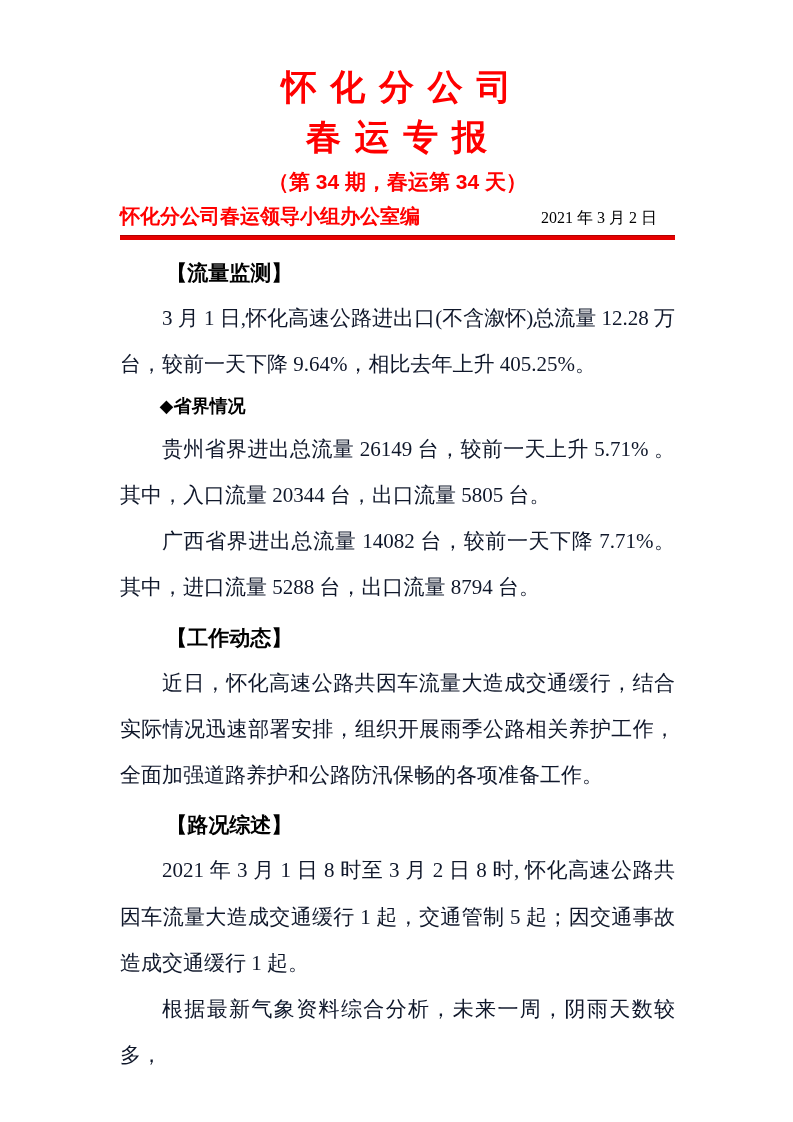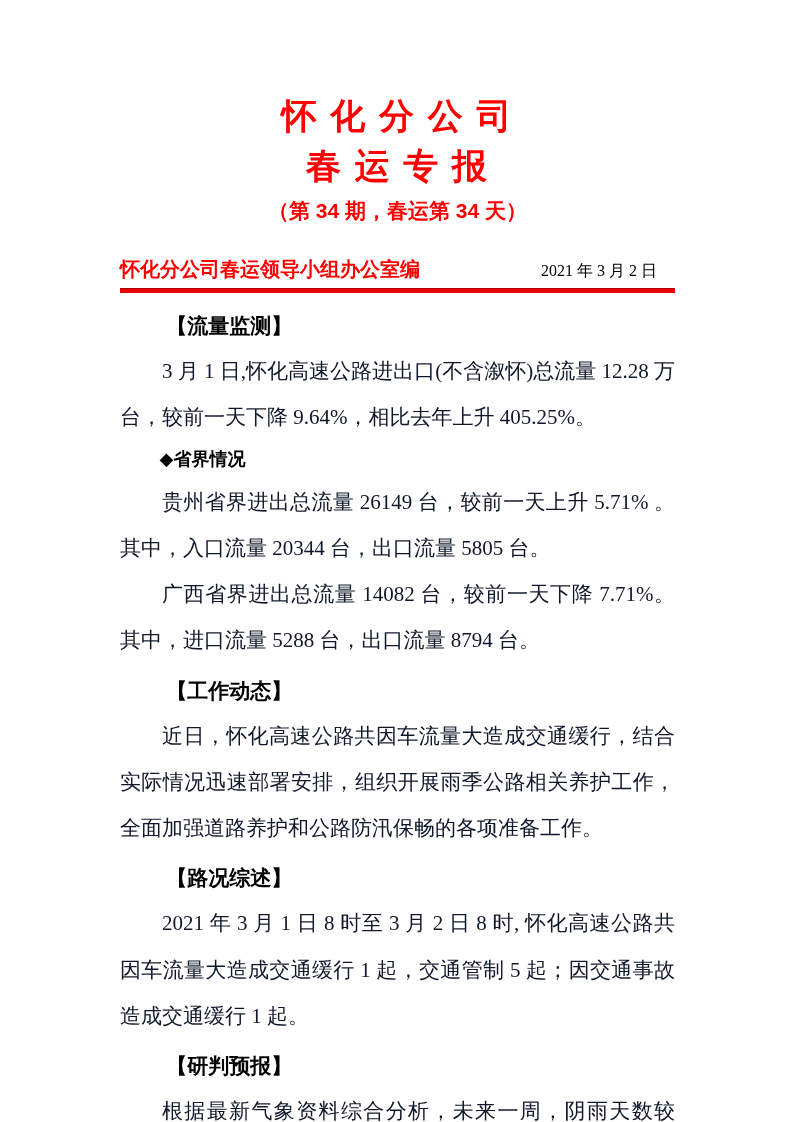--- a/index.html
+++ b/index.html
@@ -3,21 +3,21 @@
 <meta charset="utf-8">
 <style>
   html, body { margin: 0; padding: 0; background: #ffffff; }
   .page {
     position: relative;
     width: 793px;
     height: 1122px;
     margin: 0 auto;
     background: #ffffff;
     box-sizing: border-box;
-    padding: 91px 118px 0 120px;
+    padding: 62px 118px 0 120px;
     color: #111111;
     overflow: hidden;
   }
   
   .doc-title {
     margin: 0;
     text-align: center;
     color: #ff0000;
     font-family: "Liberation Sans", "DejaVu Sans", sans-serif;
     font-weight: bold;
@@ -30,21 +30,21 @@
     margin: 8px 0 0 0;
     text-align: center;
     color: #ff0000;
     font-family: Liberation Sans, sans-serif;
     font-weight: bold;
     font-size: 21px;
     line-height: 1.2;
     white-space: nowrap;
   }
   .issue-row {
-    margin-top: 32px;
+    margin-top: 8px;
     display: flex;
     justify-content: space-between;
     align-items: baseline;
   }
   .issuer {
     color: #ff0000;
     font-family: "Liberation Sans", "DejaVu Sans", sans-serif;
     font-weight: bold;
     font-size: 20px;
     white-space: nowrap;
@@ -116,17 +116,16 @@
     <h4 class="sub-heading">◆省界情况</h4>
     <p class="body-para">贵州省界进出总流量 26149 台，较前一天上升 5.71% 。其中，入口流量 20344 台，出口流量 5805 台。</p>
     <p class="body-para">广西省界进出总流量 14082 台，较前一天下降 7.71%。其中，进口流量 5288 台，出口流量 8794 台。</p>
 
     <h3 class="sec-heading">【工作动态】</h3>
     <p class="body-para">近日，怀化高速公路共因车流量大造成交通缓行，结合实际情况迅速部署安排，组织开展雨季公路相关养护工作，全面加强道路养护和公路防汛保畅的各项准备工作。</p>
 
     <h3 class="sec-heading">【路况综述】</h3>
     <p class="body-para">2021 年 3 月 1 日 8 时至 3 月 2 日 8 时, 怀化高速公路共因车流量大造成交通缓行 1 起，交通管制 5 起；因交通事故造成交通缓行 1 起。</p>
 
-    <h3 class="sec-heading">【研判预报】</h3>
     <p class="body-para">根据最新气象资料综合分析，未来一周，阴雨天数较多，</p>
   </div>
 
 </div>
 
 </body></html>

